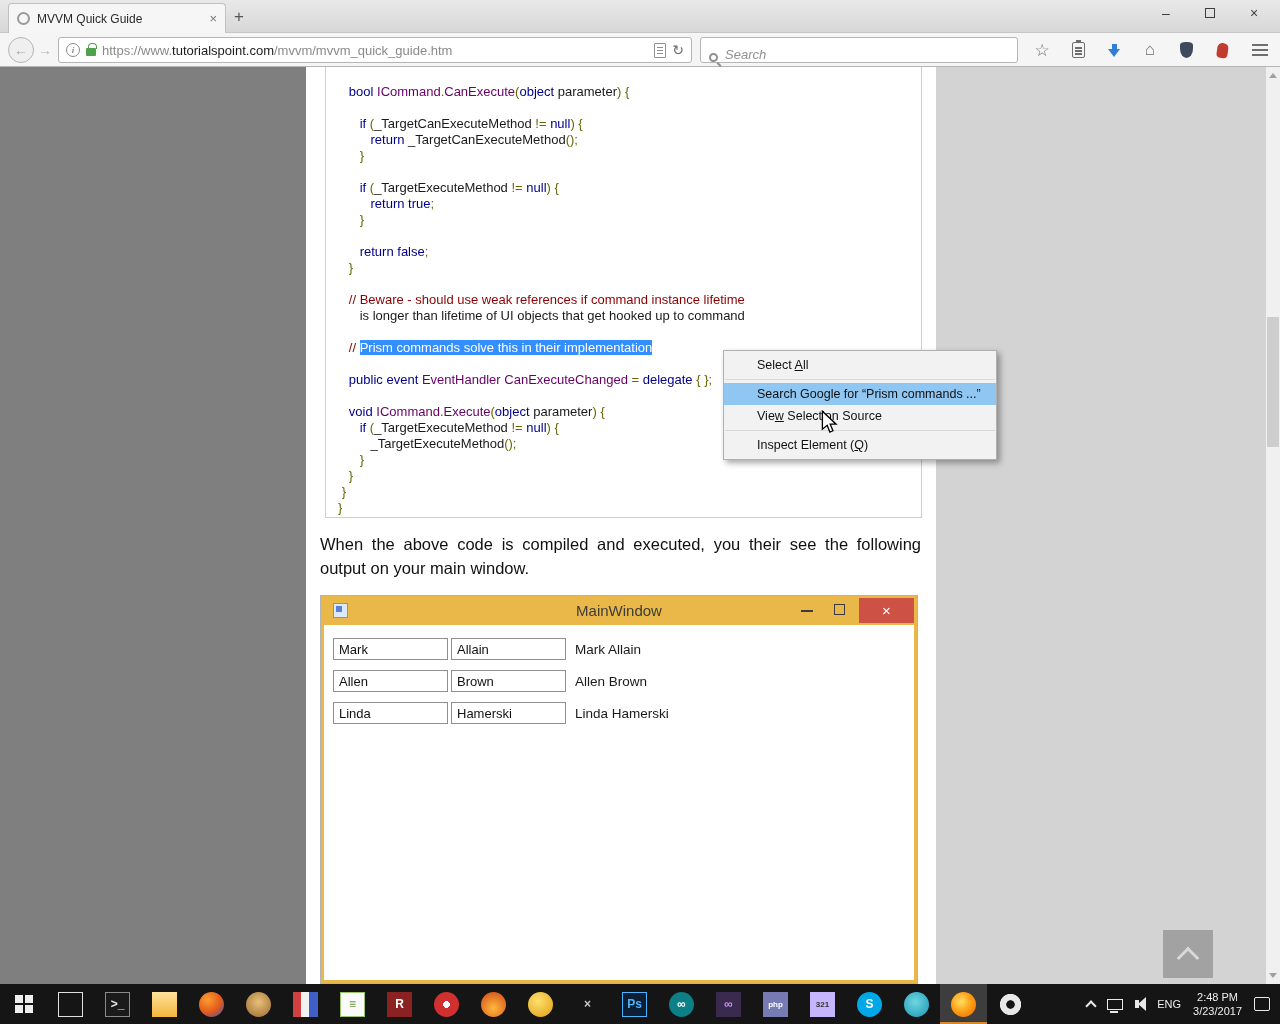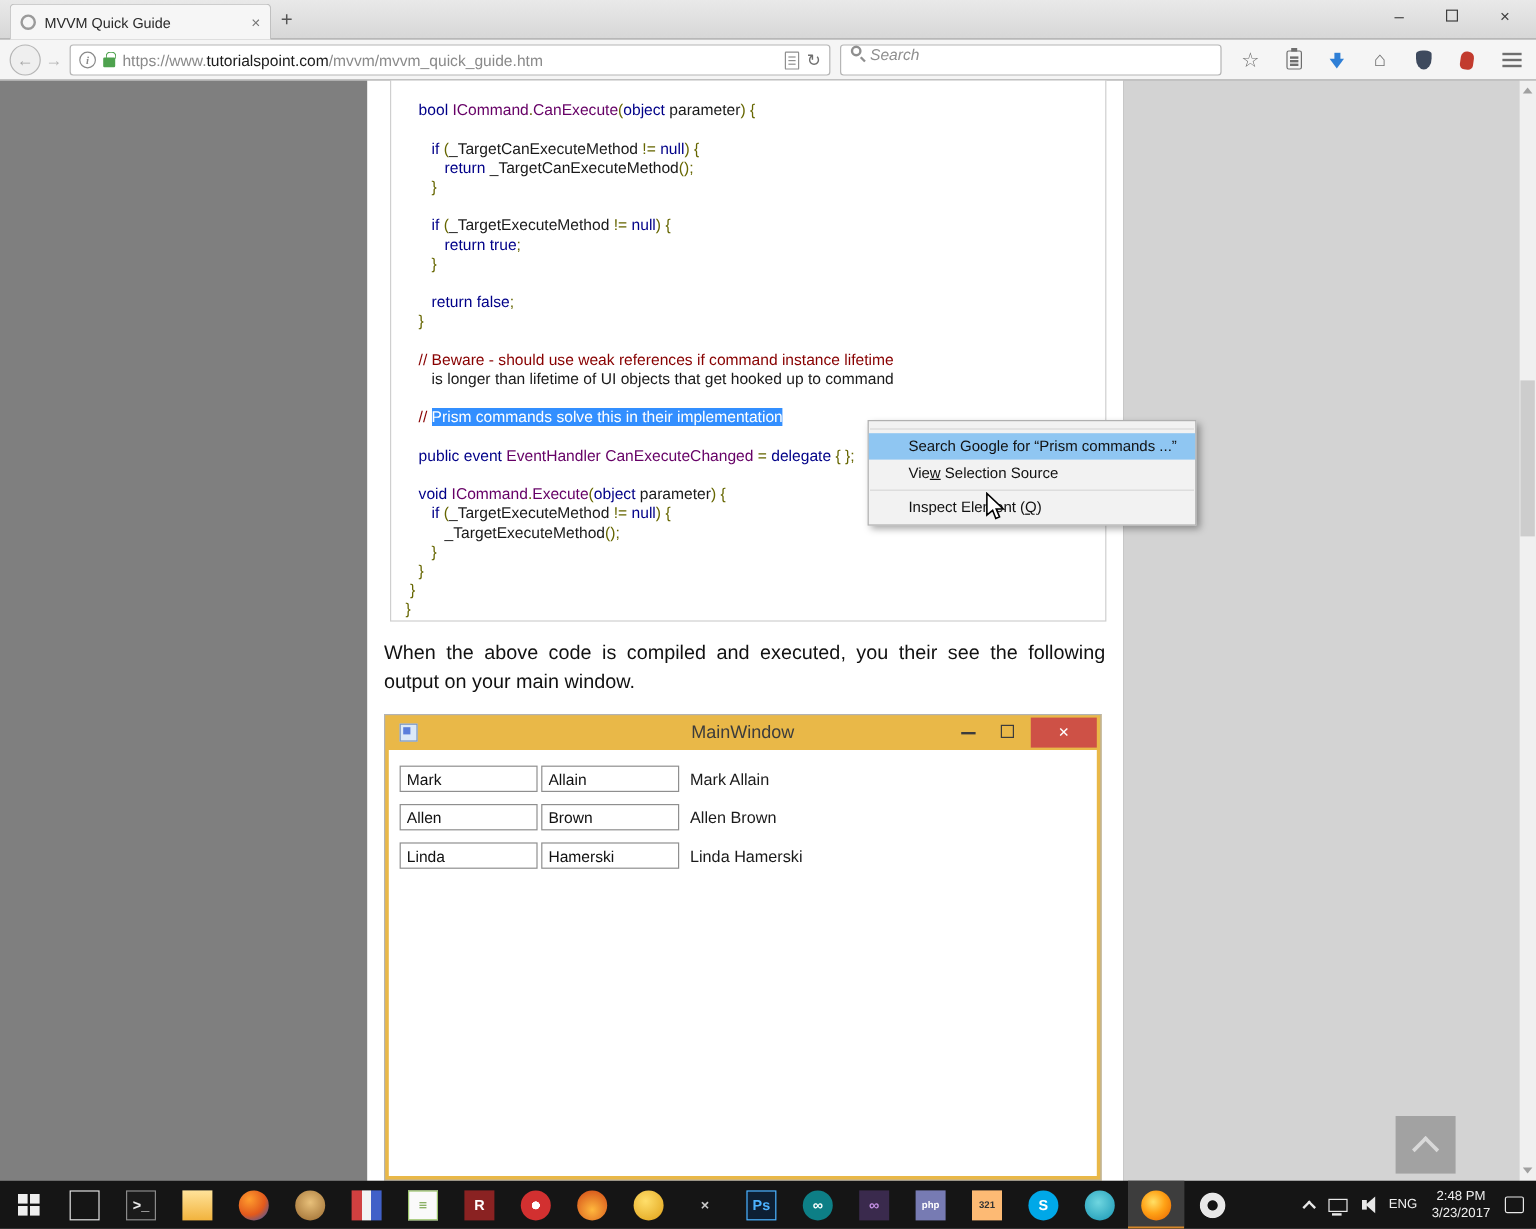--- a/index.html
+++ b/index.html
@@ -35,21 +35,21 @@
   .lock{width:10px;height:8px;background:#4ea24e;border-radius:1px;position:relative;margin-top:4px}
   .lock::before{content:"";position:absolute;left:1.5px;top:-5px;width:7px;height:5px;
                 border:1.5px solid #4ea24e;border-bottom:none;border-radius:4px 4px 0 0}
   .url-dim{color:#8a8a8a}.url-dom{color:#1c1c1c}
   .urlspace{flex:1}
   .reader-ic{width:12px;height:15px;border:1px solid #8f8f8f;border-radius:1px;position:relative}
   .reader-ic::after{content:"";position:absolute;left:2px;top:3px;width:6px;height:1.5px;
                     background:#8f8f8f;box-shadow:0 3px 0 #8f8f8f,0 6px 0 #8f8f8f}
   .refresh-ic{color:#6e6e6e;font-size:14px}
   #searchbar{position:absolute;left:700px;top:4px;width:318px;height:26px;background:#fff;
-             border:1px solid #b5b5b5;border-radius:3px;display:flex;align-items:flex-start;gap:7px;padding:0 8px}
+             border:1px solid #b5b5b5;border-radius:3px;display:flex;align-items:flex-end;gap:7px;padding:0 8px}
   .mag{width:9px;height:9px;border:2px solid #8f8f8f;border-radius:50%;position:relative;flex:0 0 auto}
   .mag::after{content:"";position:absolute;left:7px;top:7px;width:5px;height:2px;background:#8f8f8f;
               transform:rotate(45deg);transform-origin:0 0}
   #search-input{border:none;outline:none;flex:1;font-style:italic;font-size:13px;color:#333;background:transparent}
   #search-input::placeholder{color:#8f8f8f;font-style:italic}
   .navic{position:absolute;top:4px;width:28px;height:26px;display:flex;align-items:center;justify-content:center}
   .star{color:#6e6e6e;font-size:17px}
   .clip{width:13px;height:16px;border:1px solid #6e6e6e;border-radius:2px;position:relative}
   .clip::before{content:"";position:absolute;top:-3px;left:3px;width:5px;height:3px;background:#6e6e6e}
   .clip::after{content:"";position:absolute;left:2px;top:4px;width:7px;height:1.5px;background:#6e6e6e;
@@ -231,20 +231,21 @@
       </span>
     <span class="navic" style="left:1208px">
         <span class="redext"></span>
       </span>
     <span class="navic" style="left:1246px">
         <span class="burger"></span>
       </span>
   </div>
 
   <div id="context-menu" class="abs">
+      <div class="menu-item">Select <u>A</u>ll</div>
       <div class="menu-sep"></div>
       <div class="menu-item hl">Search Goo<u>g</u>le for “Prism commands ...”</div>
       <div class="menu-item">Vie<u>w</u> Selection Source</div>
       <div class="menu-sep"></div>
       <div class="menu-item">Inspect Element (<u>Q</u>)</div>
     </div>
 
   <svg id="cursor" class="abs" width="18" height="24" viewBox="0 0 13 20">
     <path d="M1,1 L1,16 L5,12.7 L7.2,18.4 L9.8,17.3 L7.5,11.8 L12.4,11.8 Z" fill="#ffffff" stroke="#000000" stroke-width="1.1"></path>
   </svg>
@@ -301,21 +302,21 @@
         <div class="tb-slot">
           <div class="tb-icon" style="background: rgb(13, 127, 134); border-radius: 50%; color: rgb(255, 255, 255); font-size: 12px;">∞</div>
         </div>
         <div class="tb-slot">
           <div class="tb-icon" style="background: rgb(58, 42, 77); color: rgb(196, 144, 228); font-size: 12px;">∞</div>
         </div>
         <div class="tb-slot">
           <div class="tb-icon" style="background: rgb(119, 123, 179); color: rgb(255, 255, 255); font-size: 8px;">php</div>
         </div>
         <div class="tb-slot">
-          <div class="tb-icon" style="background: #fdba74; color: rgb(51, 51, 51); font-size: 8px;">321</div>
+          <div class="tb-icon" style="background: #c4b5fd; color: rgb(51, 51, 51); font-size: 8px;">321</div>
         </div>
         <div class="tb-slot">
           <div class="tb-icon" style="background: rgb(0, 168, 232); border-radius: 50%; color: rgb(255, 255, 255); font-size: 12px;">S</div>
         </div>
         <div class="tb-slot">
           <div class="tb-icon" style="background: radial-gradient(circle at 45% 40%, rgb(111, 214, 224), rgb(23, 150, 180)); border-radius: 50%;"></div>
         </div>
         <div class="tb-slot active">
           <div class="tb-icon" style="background: radial-gradient(circle at 40% 38%, rgb(255, 224, 102) 0%, rgb(255, 162, 22) 45%, rgb(230, 96, 0) 100%); border-radius: 50%;"></div>
         </div>

